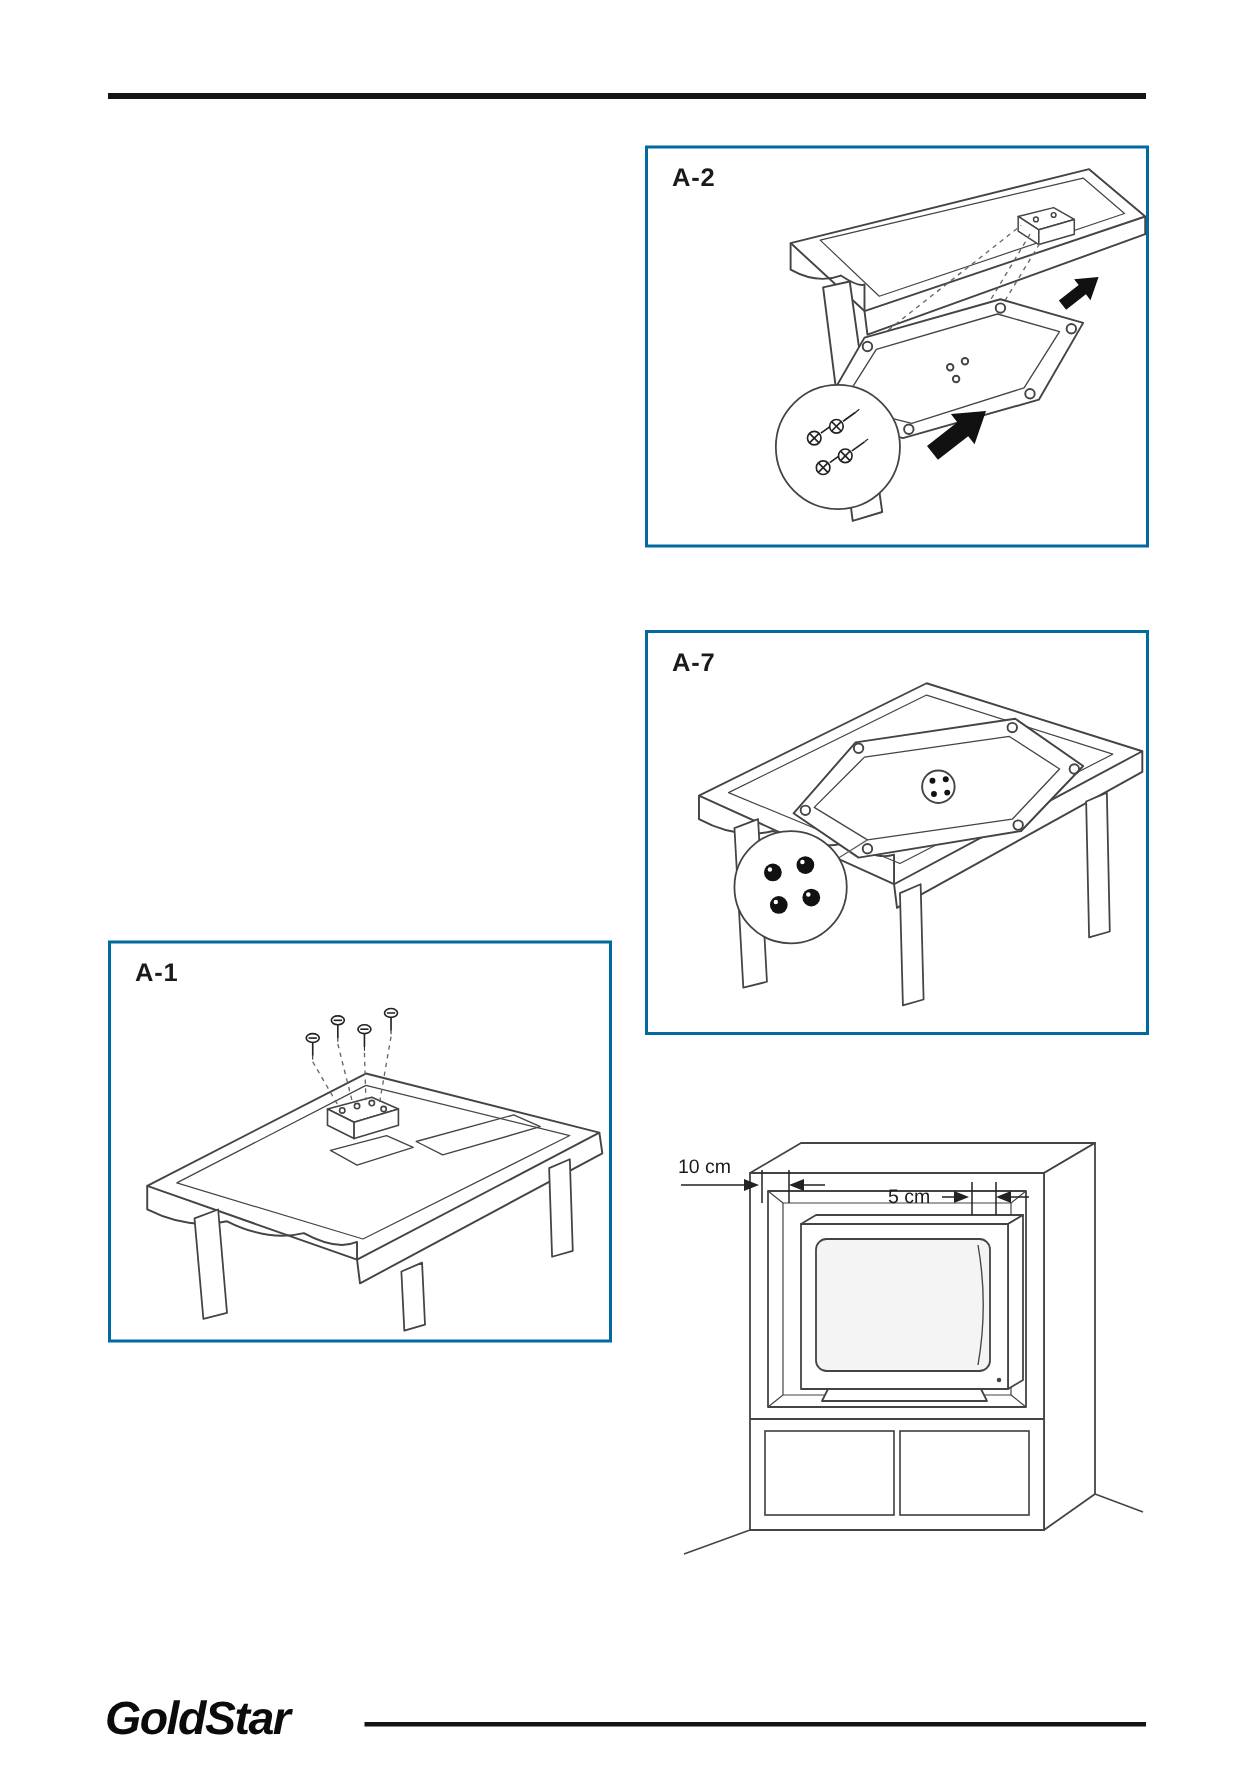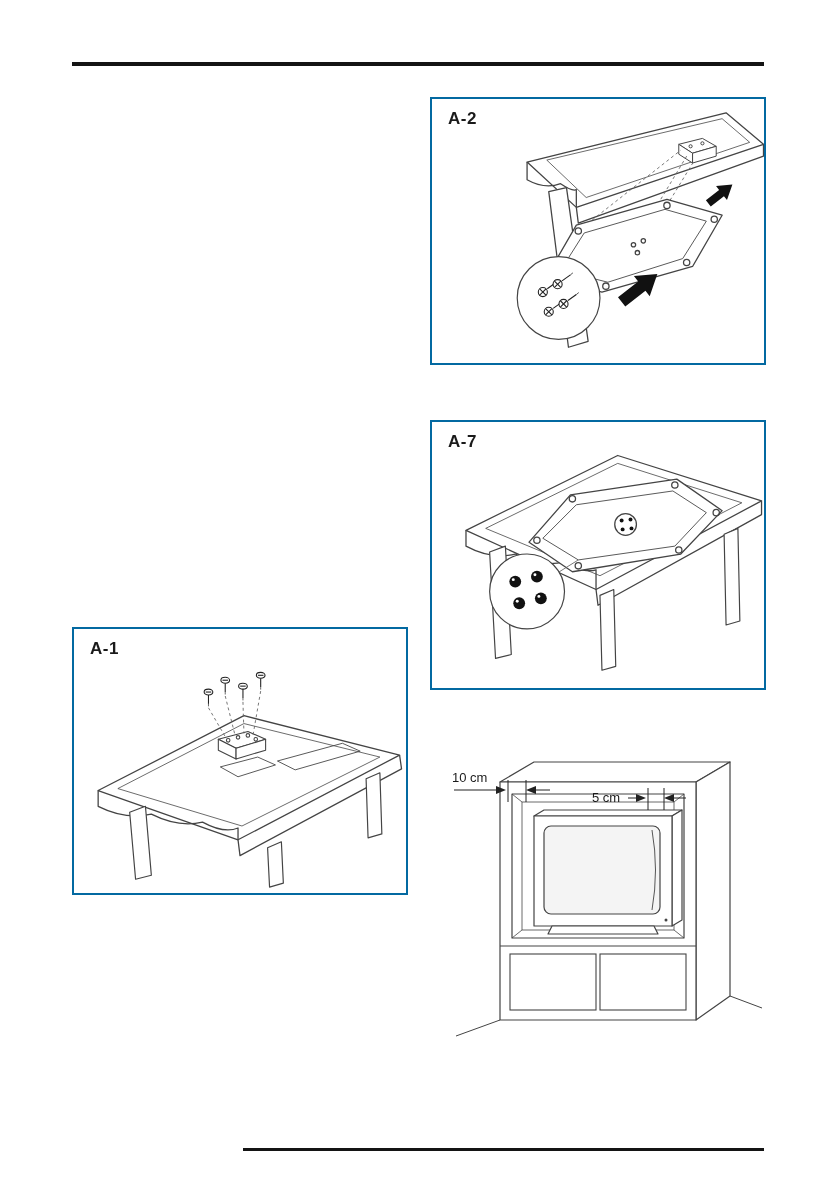--- a/index.html
+++ b/index.html
@@ -291,15 +291,16 @@
         <line x1="180" y1="60" x2="192" y2="60"></line>
         <polygon points="198,60 188,56 188,64" fill="#222" stroke="none"></polygon>
         <line x1="200" y1="50" x2="200" y2="72"></line>
         <line x1="216" y1="50" x2="216" y2="72"></line>
         <polygon points="216,60 226,56 226,64" fill="#222" stroke="none"></polygon>
         <line x1="226" y1="60" x2="238" y2="60"></line>
       </g>
     </svg>
   </div>
 
+  <span class="footer-brand">GoldStar</span>
   <div class="footer-rule"></div>
 
 </div>
 
 </body></html>

